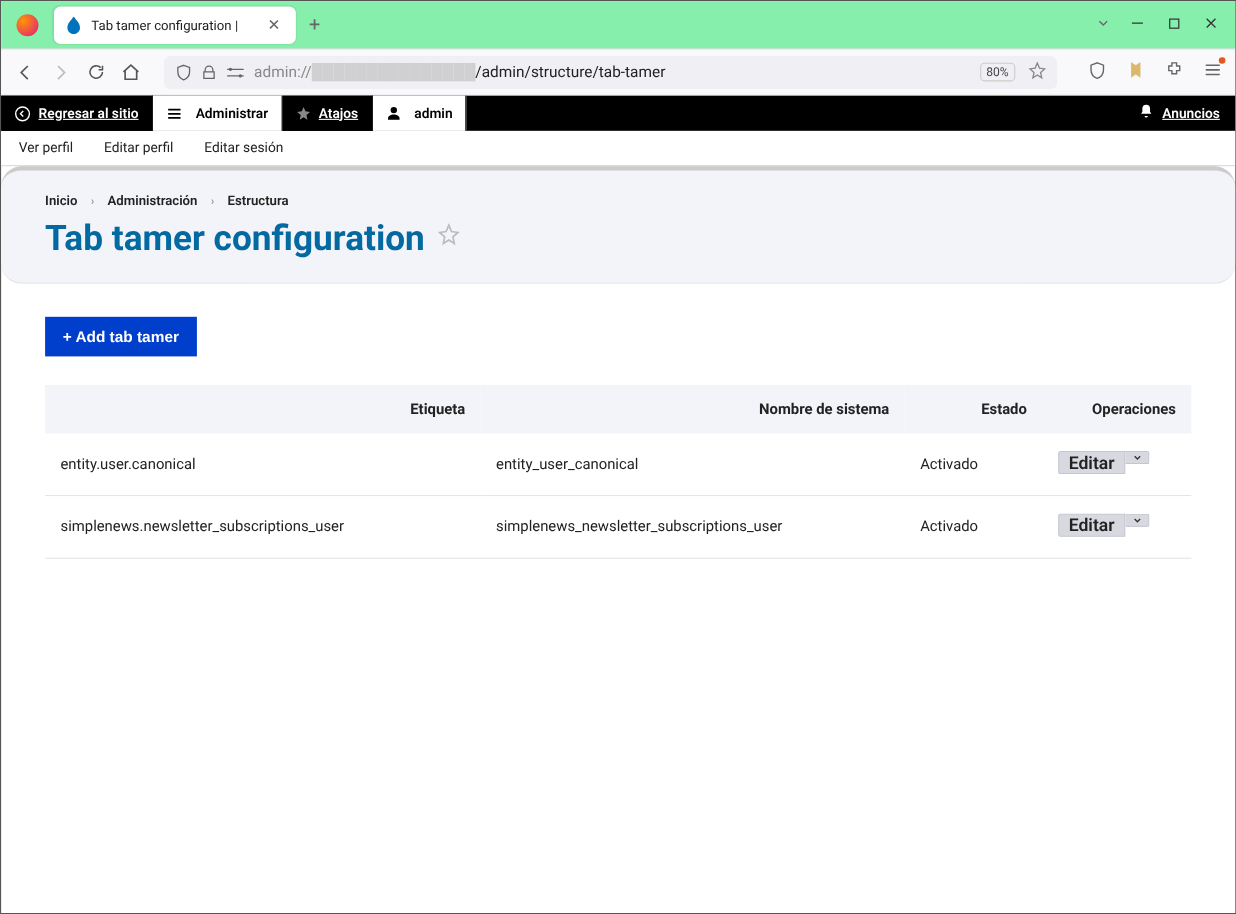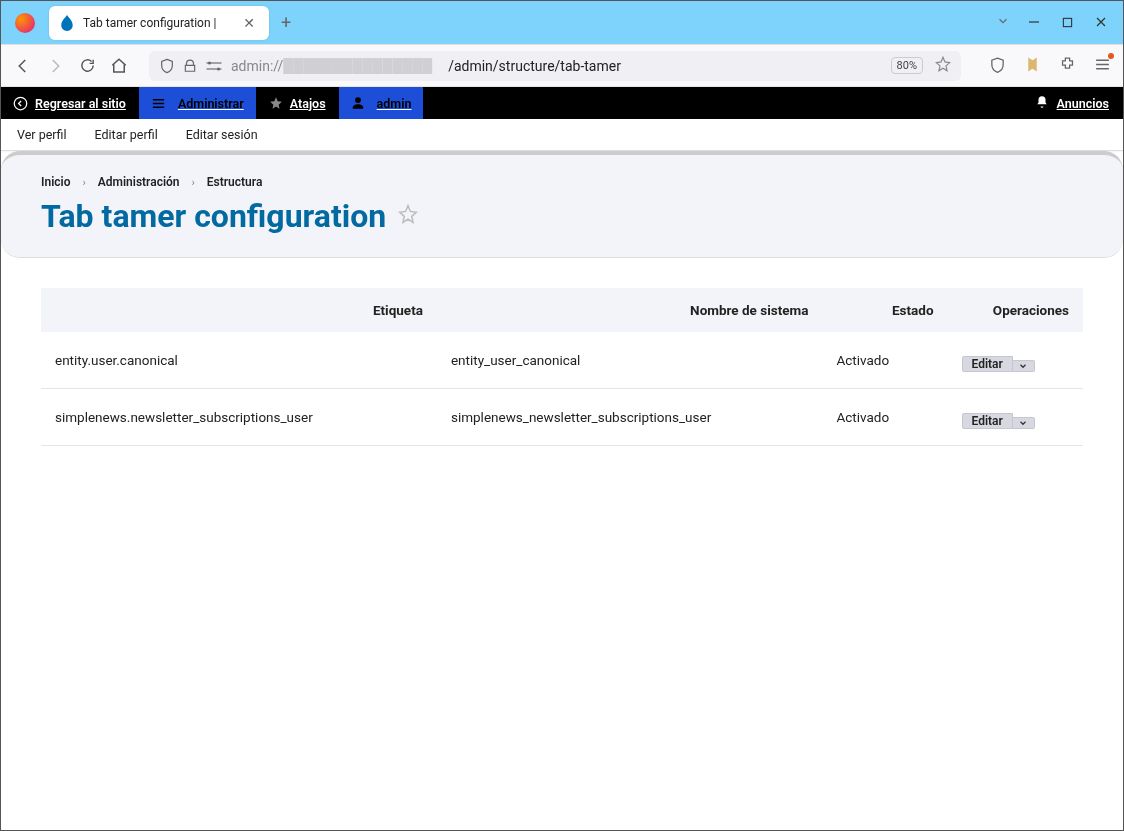--- a/index.html
+++ b/index.html
@@ -10,21 +10,21 @@
       background: #fff;
       width: 1124px;
       height: 831px;
       overflow: hidden;
       border: 1px solid #555;
     }
 
     
     .browser-top {
       height: 44px;
-      background: #7dd3fc;
+      background: #86efac;
       display: flex;
       align-items: center;
       padding: 0 8px;
       border-bottom: 1px solid #e0e0e0;
     }
     .firefox-logo {
       width: 20px; height: 20px;
       background: radial-gradient(circle at 30% 30%, #ff9500, #e31587);
       border-radius: 50%;
       margin: 0 14px 0 6px;
@@ -70,21 +70,21 @@
       background: #f0f0f4;
       border-radius: 6px;
       display: flex;
       align-items: center;
       padding: 0 10px;
       gap: 8px;
       margin: 0 8px;
     }
     .url-lock, .url-shield, .url-settings { color: #666; display: flex; align-items: center; }
     .url-text { flex: 1; font-size: 14px; color: #888; white-space: nowrap; overflow: hidden; }
-    .url-text .path { color: #222; padding-left: 16px; }
+    .url-text .path { color: #222; }
     .zoom-badge { font-size: 11px; color: #444; border: 1px solid #ccc; border-radius: 4px; padding: 1px 5px; margin-right: 4px; }
     .url-star { color: #888; }
     .toolbar-right { display: flex; align-items: center; gap: 18px; color: #666; margin-left: 8px; }
 
     
     .admin-toolbar {
       height: 32px;
       background: #000;
       color: #fff;
       display: flex;
@@ -95,21 +95,21 @@
     }
     .admin-item {
       display: flex;
       align-items: center;
       gap: 7px;
       padding: 0 12px;
       cursor: pointer;
       border-right: 1px solid #000;
     }
     .admin-item.dark { background: #000; color: #fff; }
-    .admin-item.light { background: #1d4ed8; color: #000; gap: 12px; }
+    .admin-item.light { background: #ffffff; color: #000; gap: 12px; }
     .admin-item .icon { display: flex; align-items: center; }
     .admin-right {
       margin-left: auto;
       display: flex;
       align-items: center;
       gap: 8px;
       padding: 0 14px;
       cursor: pointer;
     }
 
@@ -181,23 +181,23 @@
     }
     .tt-table tbody td {
       padding: 16px 14px;
       font-size: 13.5px;
       color: #222;
       border-bottom: 1px solid #e5e5e5;
     }
     .op-cell { text-align: left; }
     .dropbutton {
       display: inline-flex;
-      align-items: flex-end;
+      align-items: flex-start;
       height: 24px;
-      font-size: 12px;
+      font-size: 16px;
     }
     .dropbutton .main {
       background: #d8d9e0;
       border: 1px solid #c5c6cf;
       padding: 0 9px;
       display: flex;
       align-items: center;
       font-weight: 600;
       cursor: pointer;
       border-radius: 2px 0 0 2px;
@@ -394,20 +394,21 @@
     <h1 class="page-title">Tab tamer configuration</h1>
     <span class="title-star">
       <svg width="20" height="20" viewBox="0 0 24 24">
           <path fill="none" stroke="currentColor" stroke-width="1.8" d="M12 2l2.9 6.9L22 10l-5.5 4.8L18 22l-6-3.8L6 22l1.5-7.2L2 10l7.1-1.1z"></path>
         </svg>
     </span>
   </div>
 </div>
 
 <div class="content">
+  <button class="add-button">+ Add tab tamer</button>
 
   <table class="tt-table">
     <thead>
       <tr>
         <th style="width:38%;">Etiqueta</th>
         <th style="width:37%;">Nombre de sistema</th>
         <th style="width:12%;">Estado</th>
         <th style="width:13%;">Operaciones</th>
       </tr>
     </thead>

